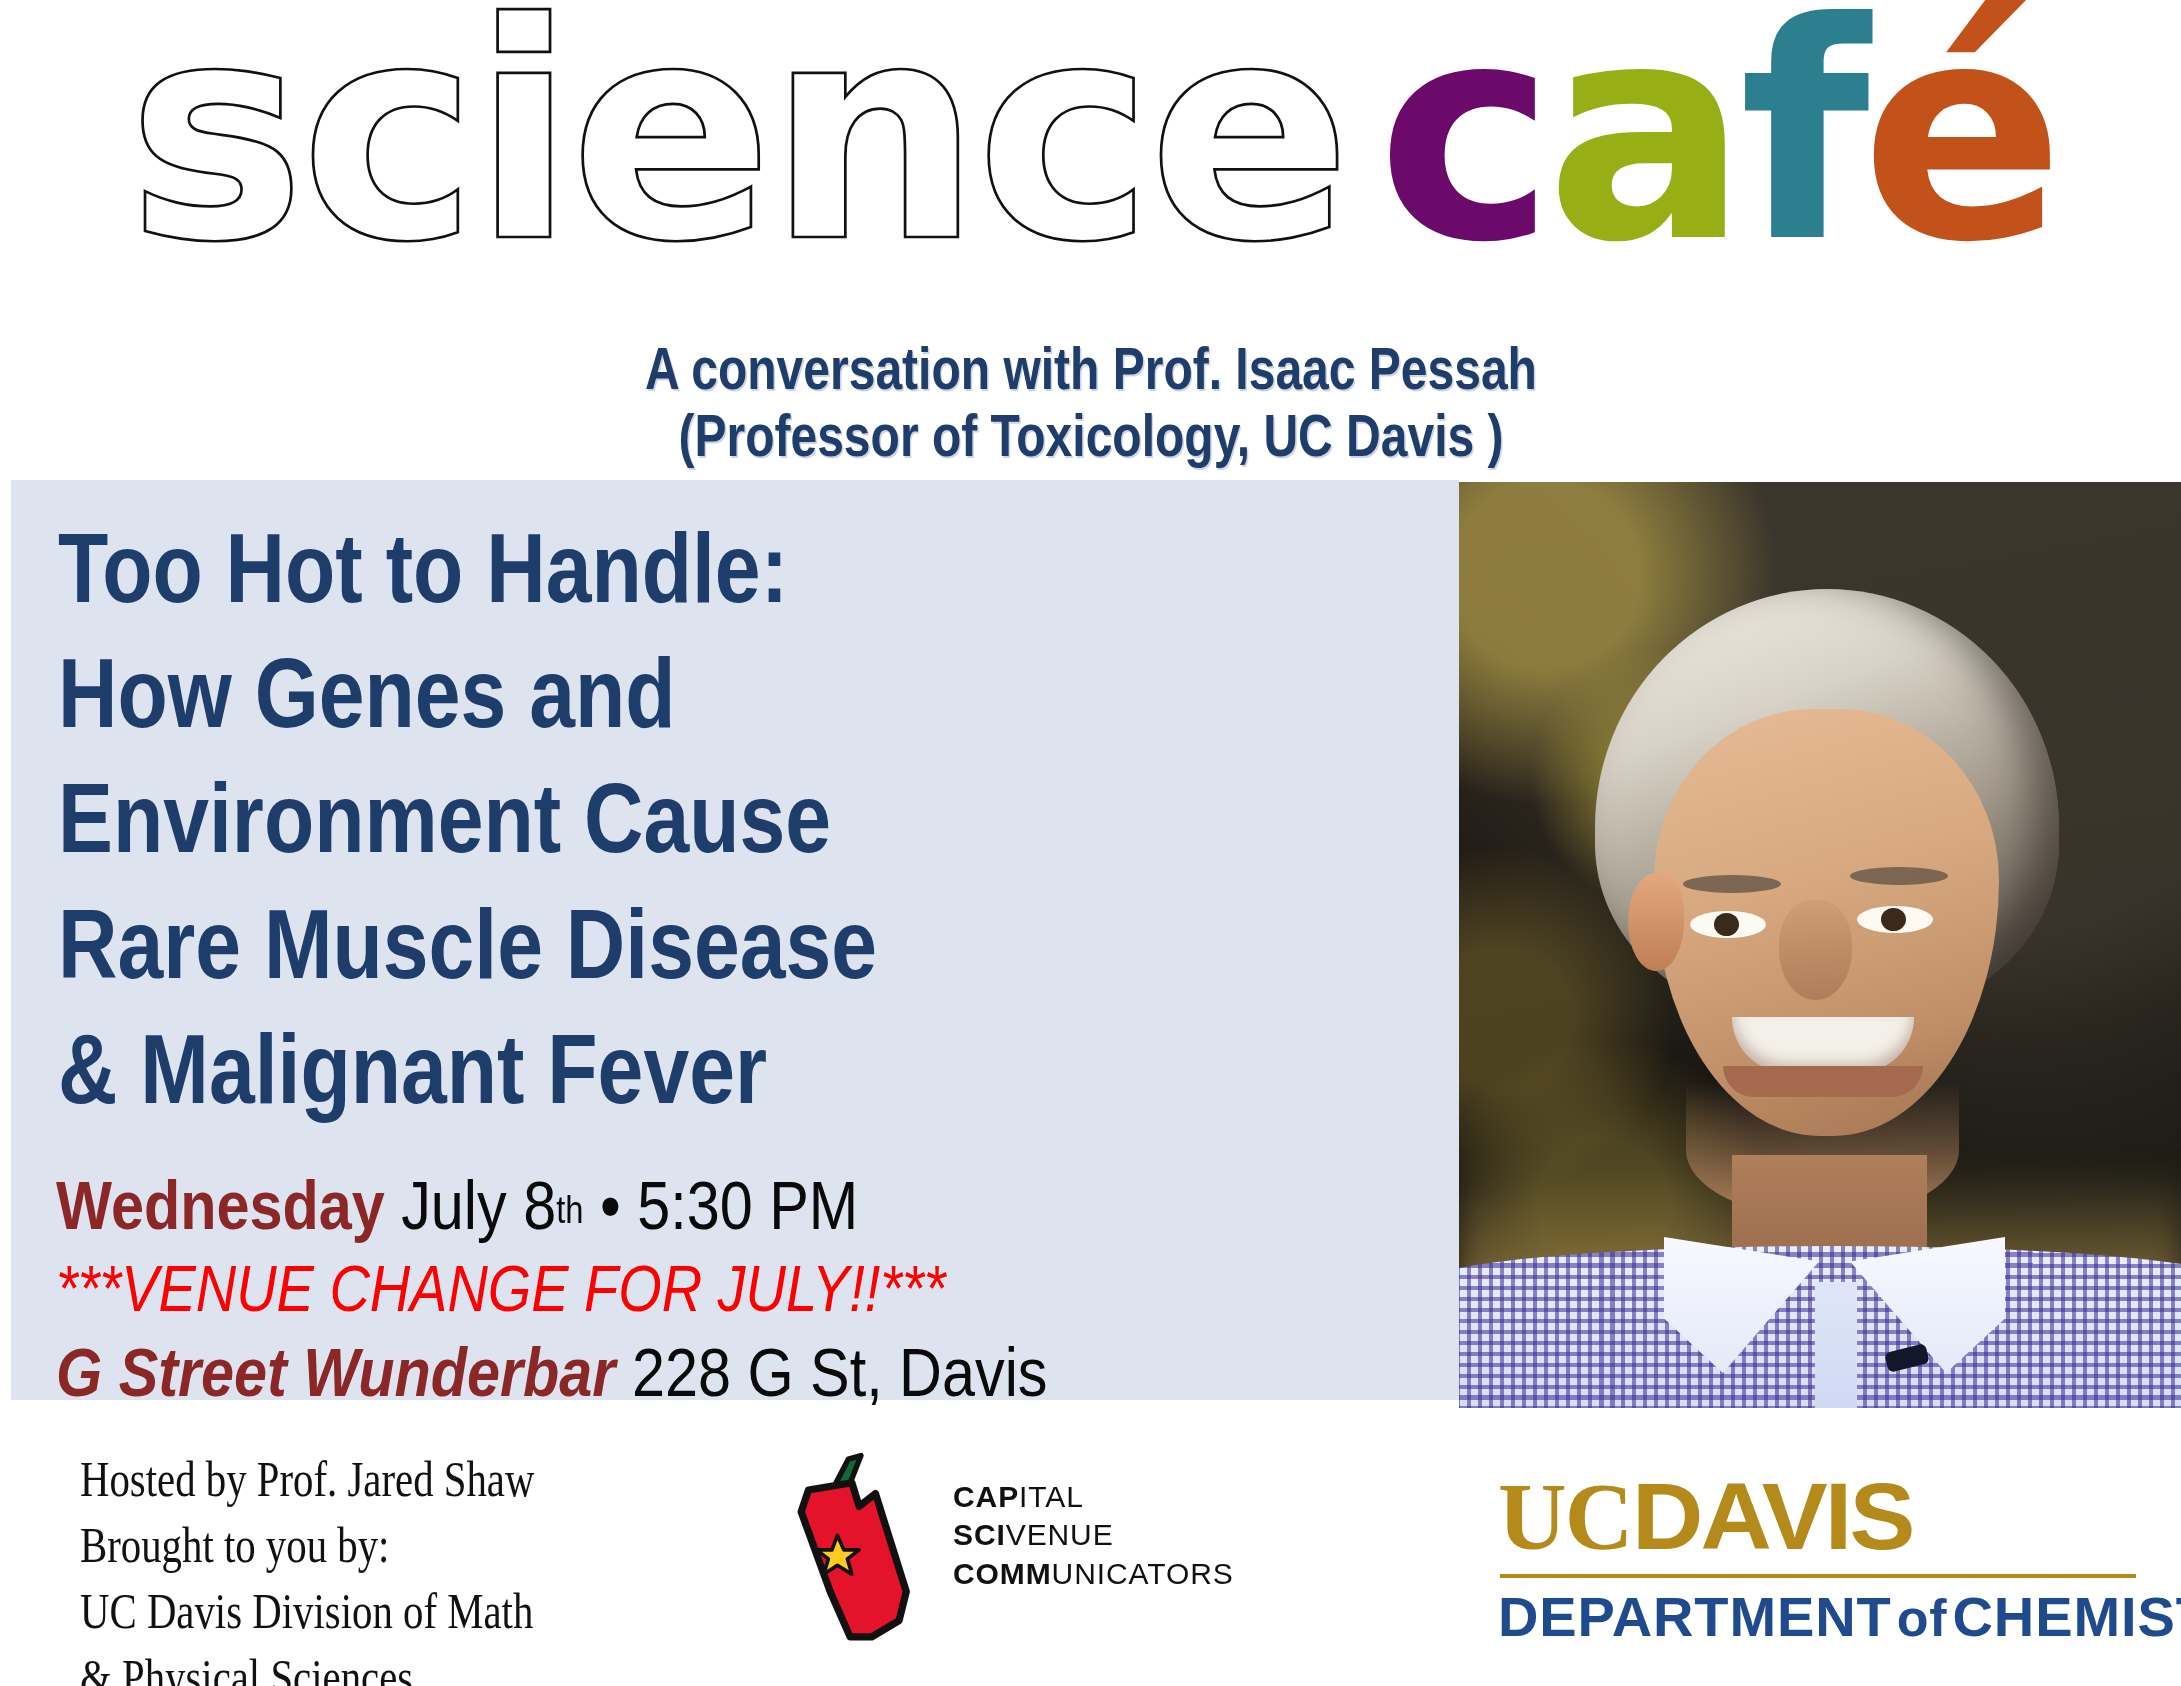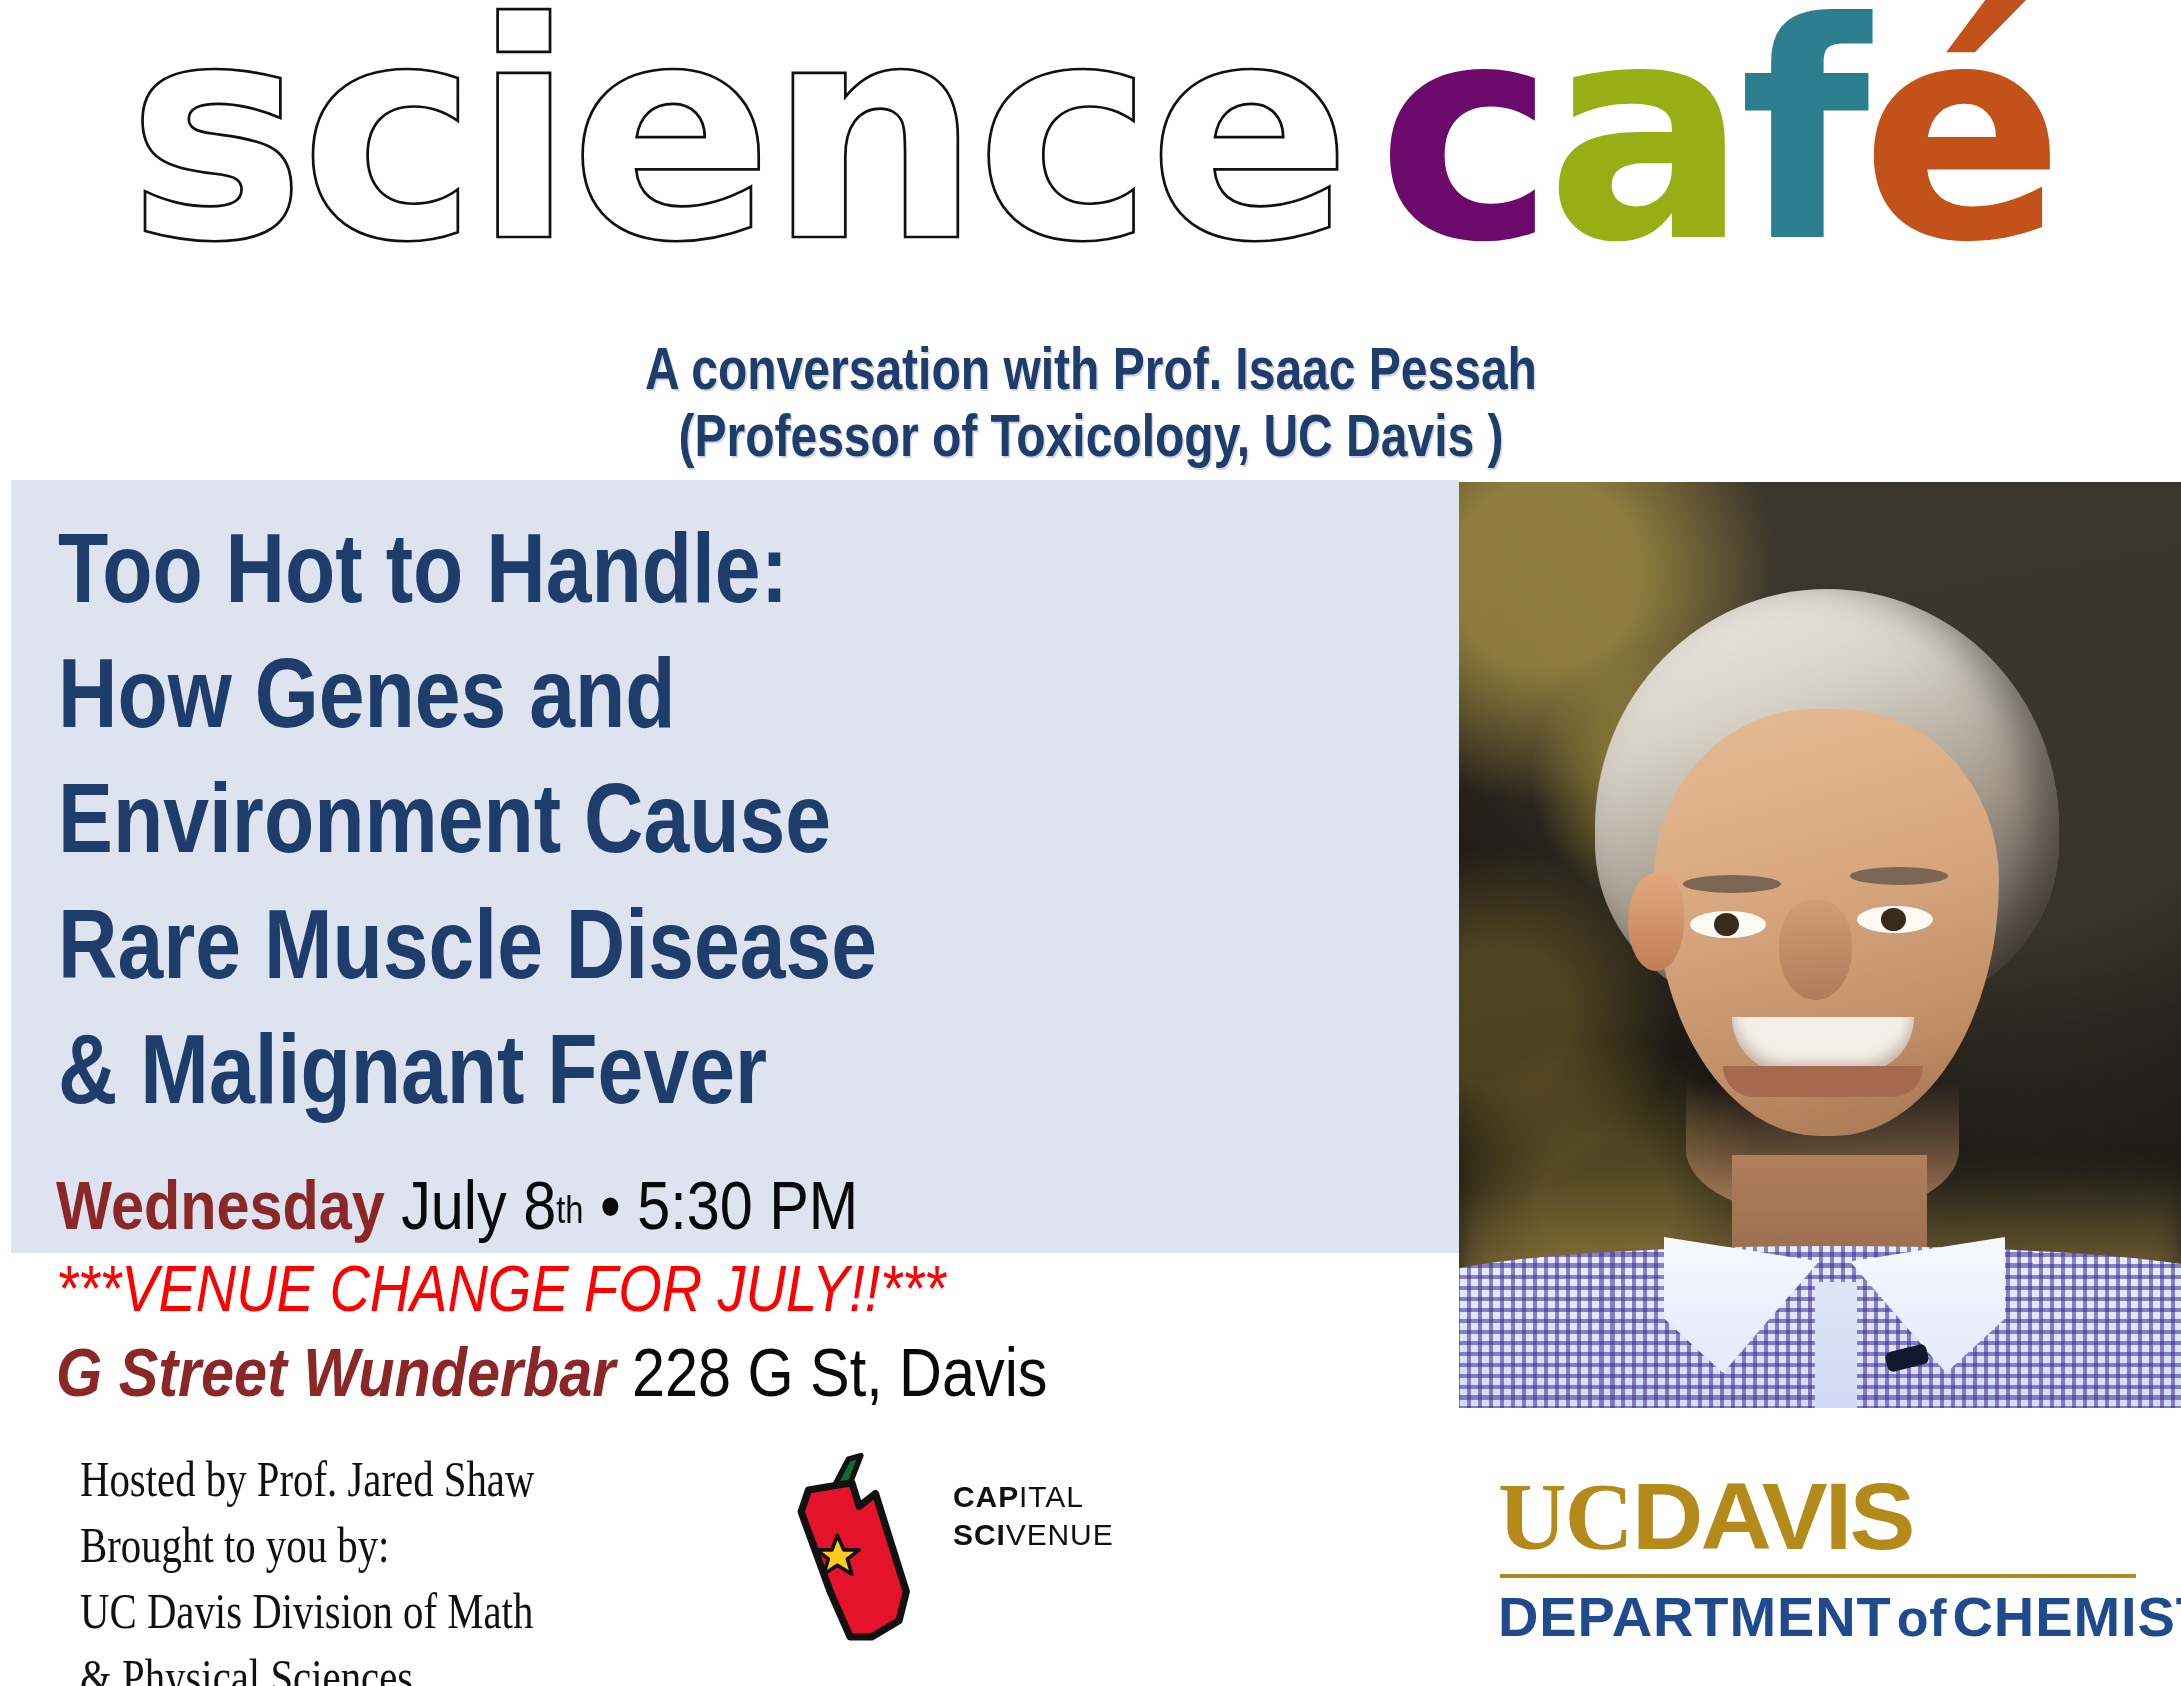--- a/index.html
+++ b/index.html
@@ -49,21 +49,21 @@
     line-height:1.12;
     color:#1E3D6B;
     transform:scaleX(0.80);
     transform-origin:center;
     letter-spacing:0px;
     text-shadow:1.8px 1.8px 0 rgba(150,160,190,.45);
   }
   
   #info-panel{
     position:absolute;left:11px;top:480px;
-    width:1448px;height:773px;
+    width:1448px;height:920px;
     background:#DDE4F0;
     text-decoration:underline;
   }
   #title-block{
     position:absolute;left:47px;top:25.5px;width:1373px;
   }
   #title-block .tline{
     font-family:"Liberation Sans", sans-serif;
     font-weight:700;
     font-size:98px;
@@ -294,20 +294,21 @@
     <svg id="ca-shape" viewBox="0 0 160 215">
       <g transform="translate(5,5)">
         <path d="M56 4 L70 0 L44 66 L30 54 Z" fill="#0E6B35" stroke="#111111" stroke-width="6" stroke-linejoin="round"></path>
         <path d="M12 38 L60 30 L68 56 L86 42 L120 150 L112 182 L82 200 L58 200 L36 150 L4 62 Z" fill="#E4122B" stroke="#111111" stroke-width="8" stroke-linejoin="round"></path>
         <path d="M44 88 L51 104 L68 104 L55 114 L60 131 L44 121 L29 131 L34 114 L21 104 L38 104 Z" fill="#FFCC1E" stroke="#111111" stroke-width="4" stroke-linejoin="round"></path>
       </g>
     </svg>
     <div id="csc-text">
       <div><b>CAP</b><span>ITAL</span></div>
       <div><b>SCI</b><span>VENUE</span></div>
+      <div><b>COMM</b><span>UNICATORS</span></div>
     </div>
   </div>
 
   <div id="ucd-logo">
     <div id="ucd-top">
       <span id="ucd-uc">UC</span><span id="ucd-davis">DAVIS</span>
     </div>
     <div id="ucd-rule"></div>
     <div id="ucd-dept">
       <span class="big">DEPARTMENT</span>

